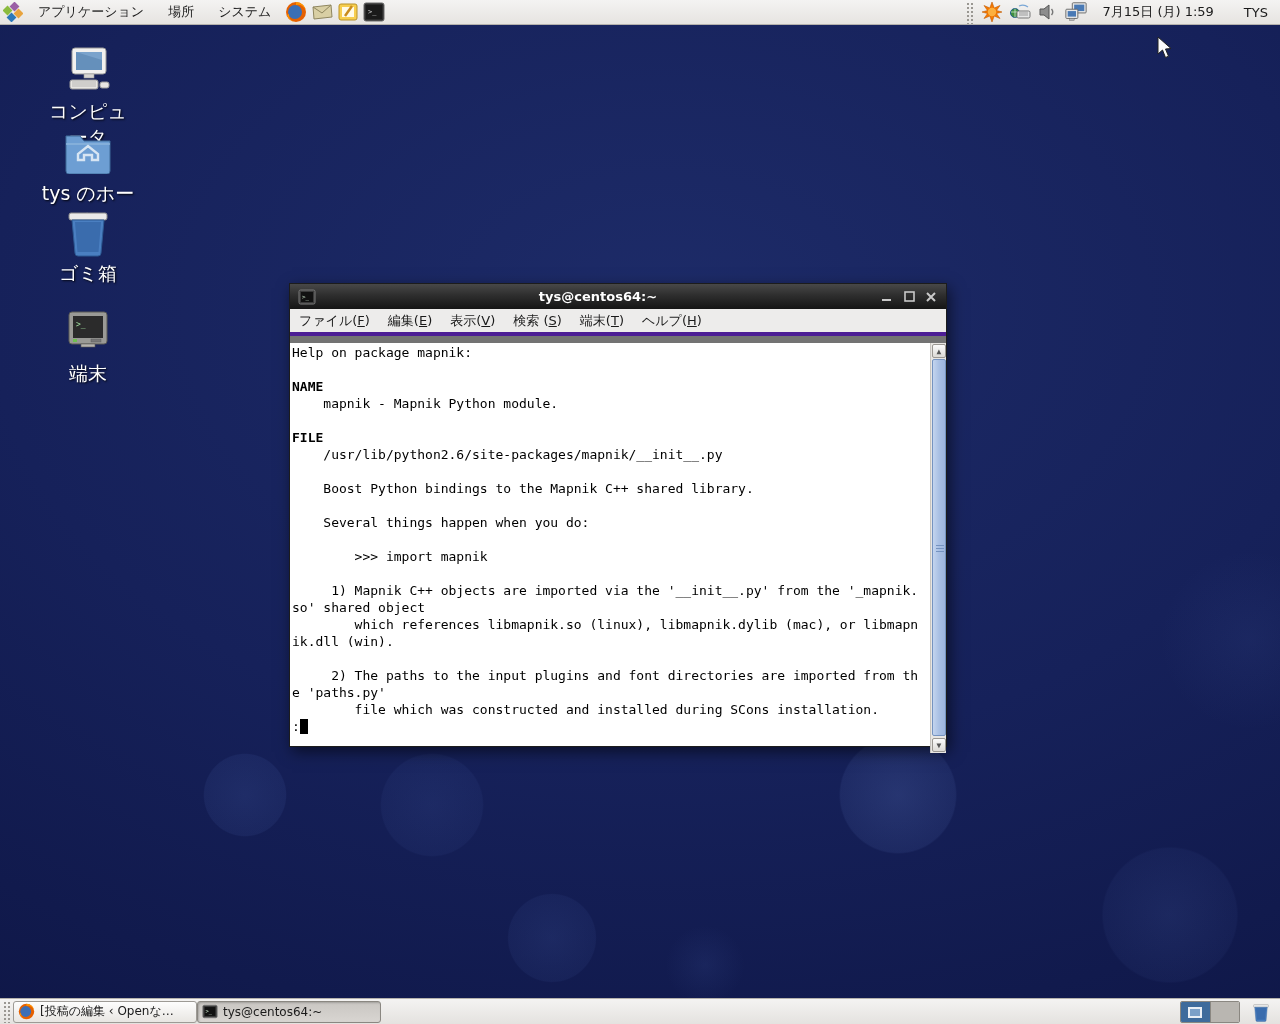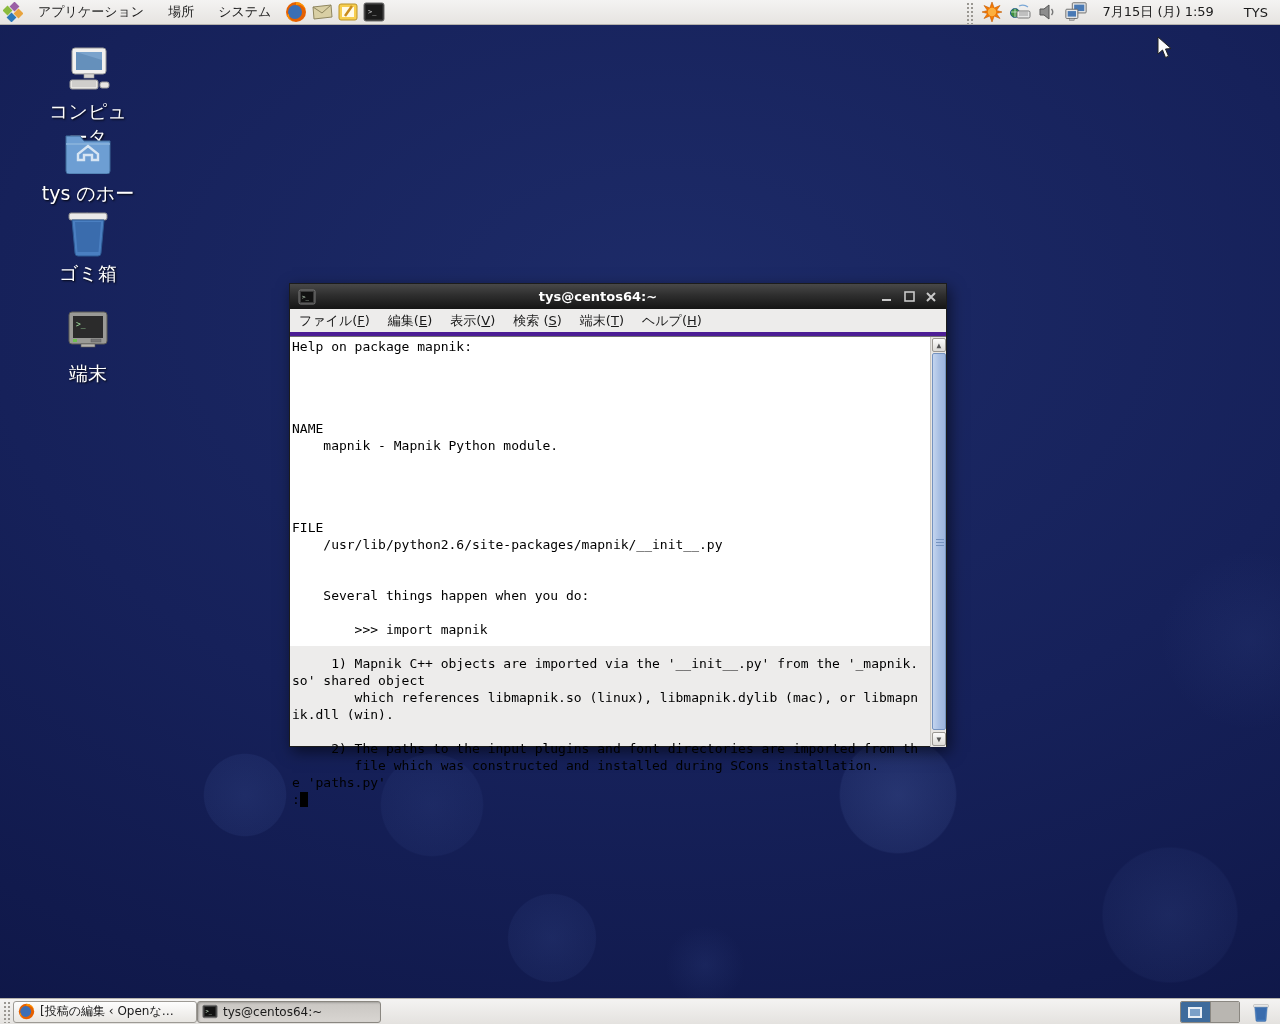--- a/index.html
+++ b/index.html
@@ -66,27 +66,27 @@
   .wbtn { width:22px; height:19px; color:#c9c9c9; font-size:12px; font-weight:bold;
     display:flex; align-items:center; justify-content:center; }
   .menubar {
     height:27px; background:#edeceb; border-bottom:4px solid #4c1d95;
     display:flex; align-items:center; font-size:13px; color:#1a1a1a;
   }
   .mitem { padding:0 9px; height:27px; display:flex; align-items:center; }
   .u { text-decoration:underline; }
 
   .term {
-    position:relative; height:310px; background:#fff; border-top:1px solid #737373;
+    position:relative; height:410px; background:#fff; border-top:7px solid #737373;
     font-family:"DejaVu Sans Mono","Liberation Mono",monospace;
     font-size:13px; line-height:17px; color:#000;
   }
   .term-text { position:absolute; left:2px; top:1px; right:17px; }
   .tline { height:17px; white-space:pre; overflow:hidden; }
-  .tline.bold { font-weight:normal;margin-top:48px; }
+  .tline.bold { font-weight:bold; }
   .cursor { display:inline-block; width:8px; height:15px; background:#000; vertical-align:text-bottom; }
 
   .scrollbar {
     position:absolute; right:0; top:0; width:16px; height:410px;
     background:#e8e6e3; border-left:1px solid #c8c5c0;
   }
   .sb-btn {
     position:absolute; left:1px; width:14px; height:14px;
     background:linear-gradient(#fbfbfb,#dcdad6); border:1px solid #9a9792; border-radius:2px;
     color:#555; font-size:8px; display:flex; align-items:center; justify-content:center;
@@ -332,33 +332,34 @@
   <div class="term">
     <div class="term-text">
       <div class="tline">Help on package mapnik:</div>
       <div class="tline"></div>
       <div class="tline bold">NAME</div>
       <div class="tline">    mapnik - Mapnik Python module.</div>
       <div class="tline"></div>
       <div class="tline bold">FILE</div>
       <div class="tline">    /usr/lib/python2.6/site-packages/mapnik/__init__.py</div>
       <div class="tline"></div>
+      <div class="tline">    Boost Python bindings to the Mapnik C++ shared library.</div>
       <div class="tline"></div>
       <div class="tline">    Several things happen when you do:</div>
       <div class="tline"></div>
       <div class="tline">        &gt;&gt;&gt; import mapnik</div>
       <div class="tline"></div>
       <div class="tline">     1) Mapnik C++ objects are imported via the '__init__.py' from the '_mapnik.</div>
       <div class="tline">so' shared object</div>
       <div class="tline">        which references libmapnik.so (linux), libmapnik.dylib (mac), or libmapn</div>
       <div class="tline">ik.dll (win).</div>
       <div class="tline"></div>
       <div class="tline">     2) The paths to the input plugins and font directories are imported from th</div>
+      <div class="tline">e 'paths.py'</div>
       <div class="tline">        file which was constructed and installed during SCons installation.</div>
-      <div class="tline">e 'paths.py'</div>
       <div class="tline"><span>:</span><span class="cursor"></span></div>
     </div>
     <div class="scrollbar">
       <div class="sb-btn sb-up">▲</div>
       <div class="sb-thumb">
           <div class="sb-grip"></div>
         </div>
       <div class="sb-btn sb-down">▼</div>
     </div>
   </div>

